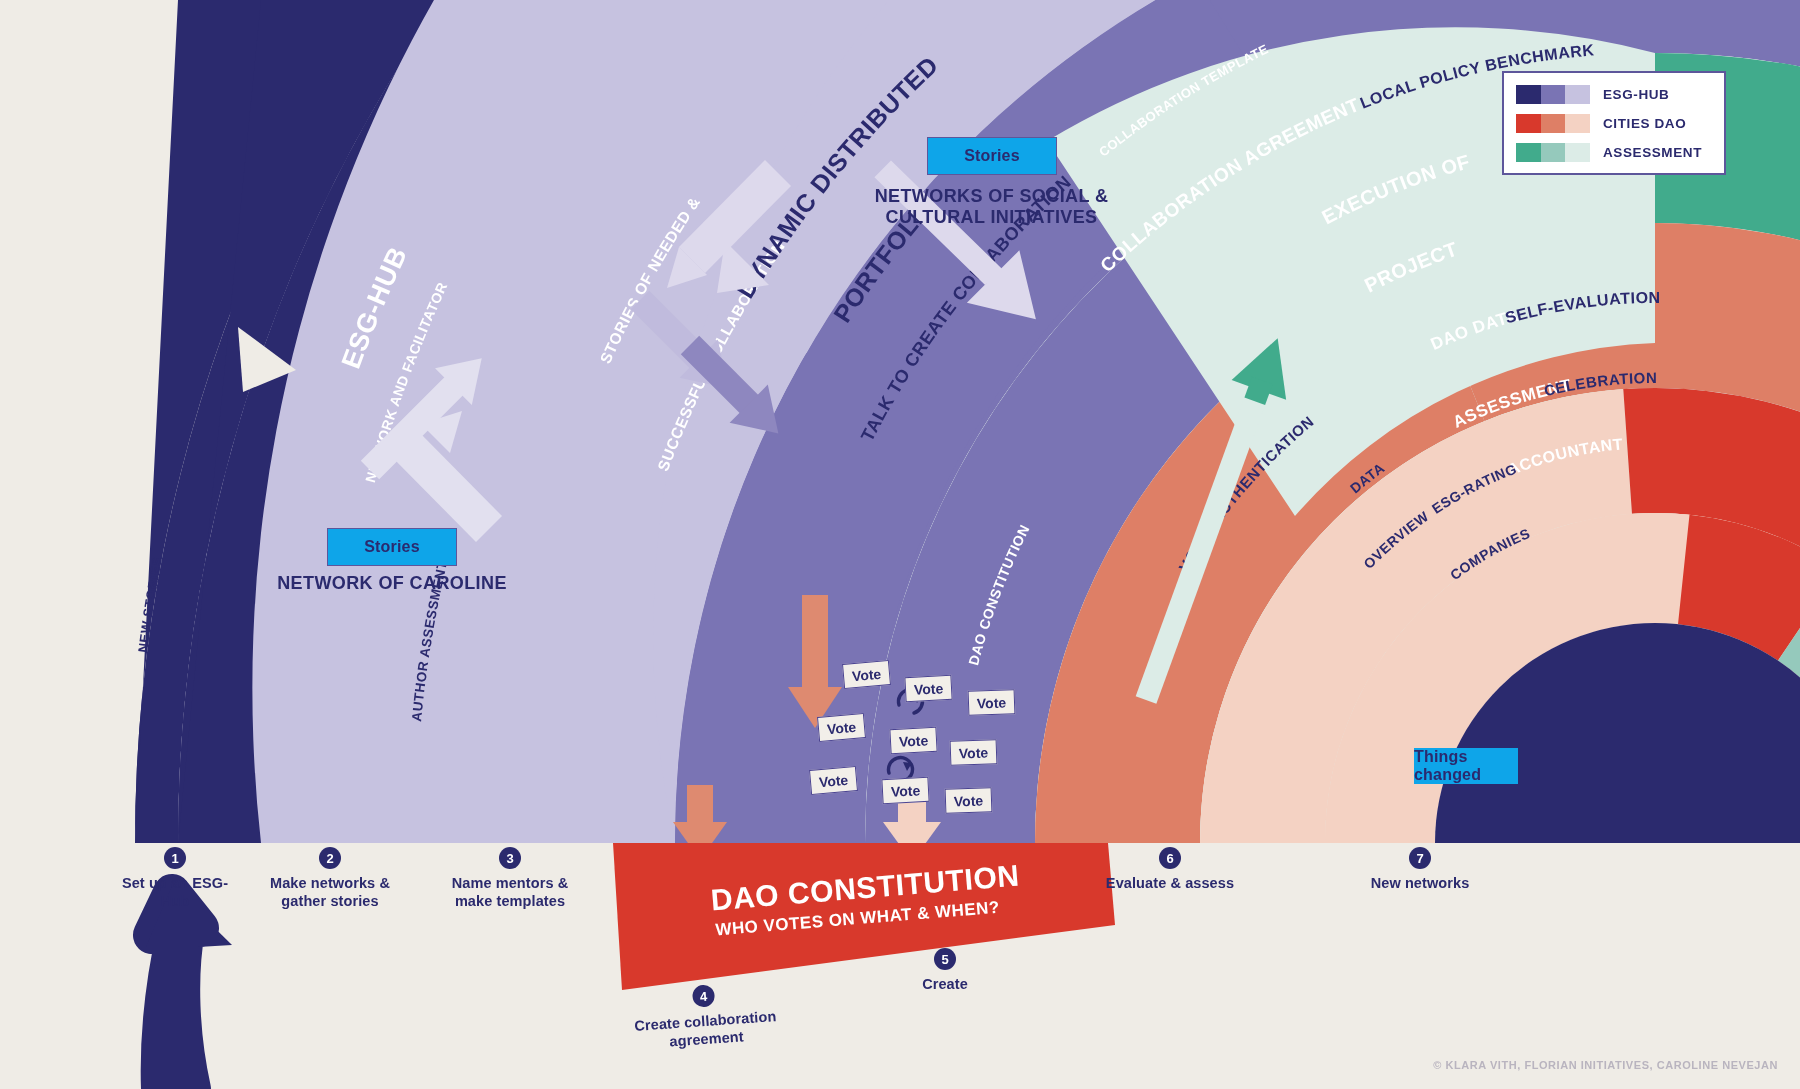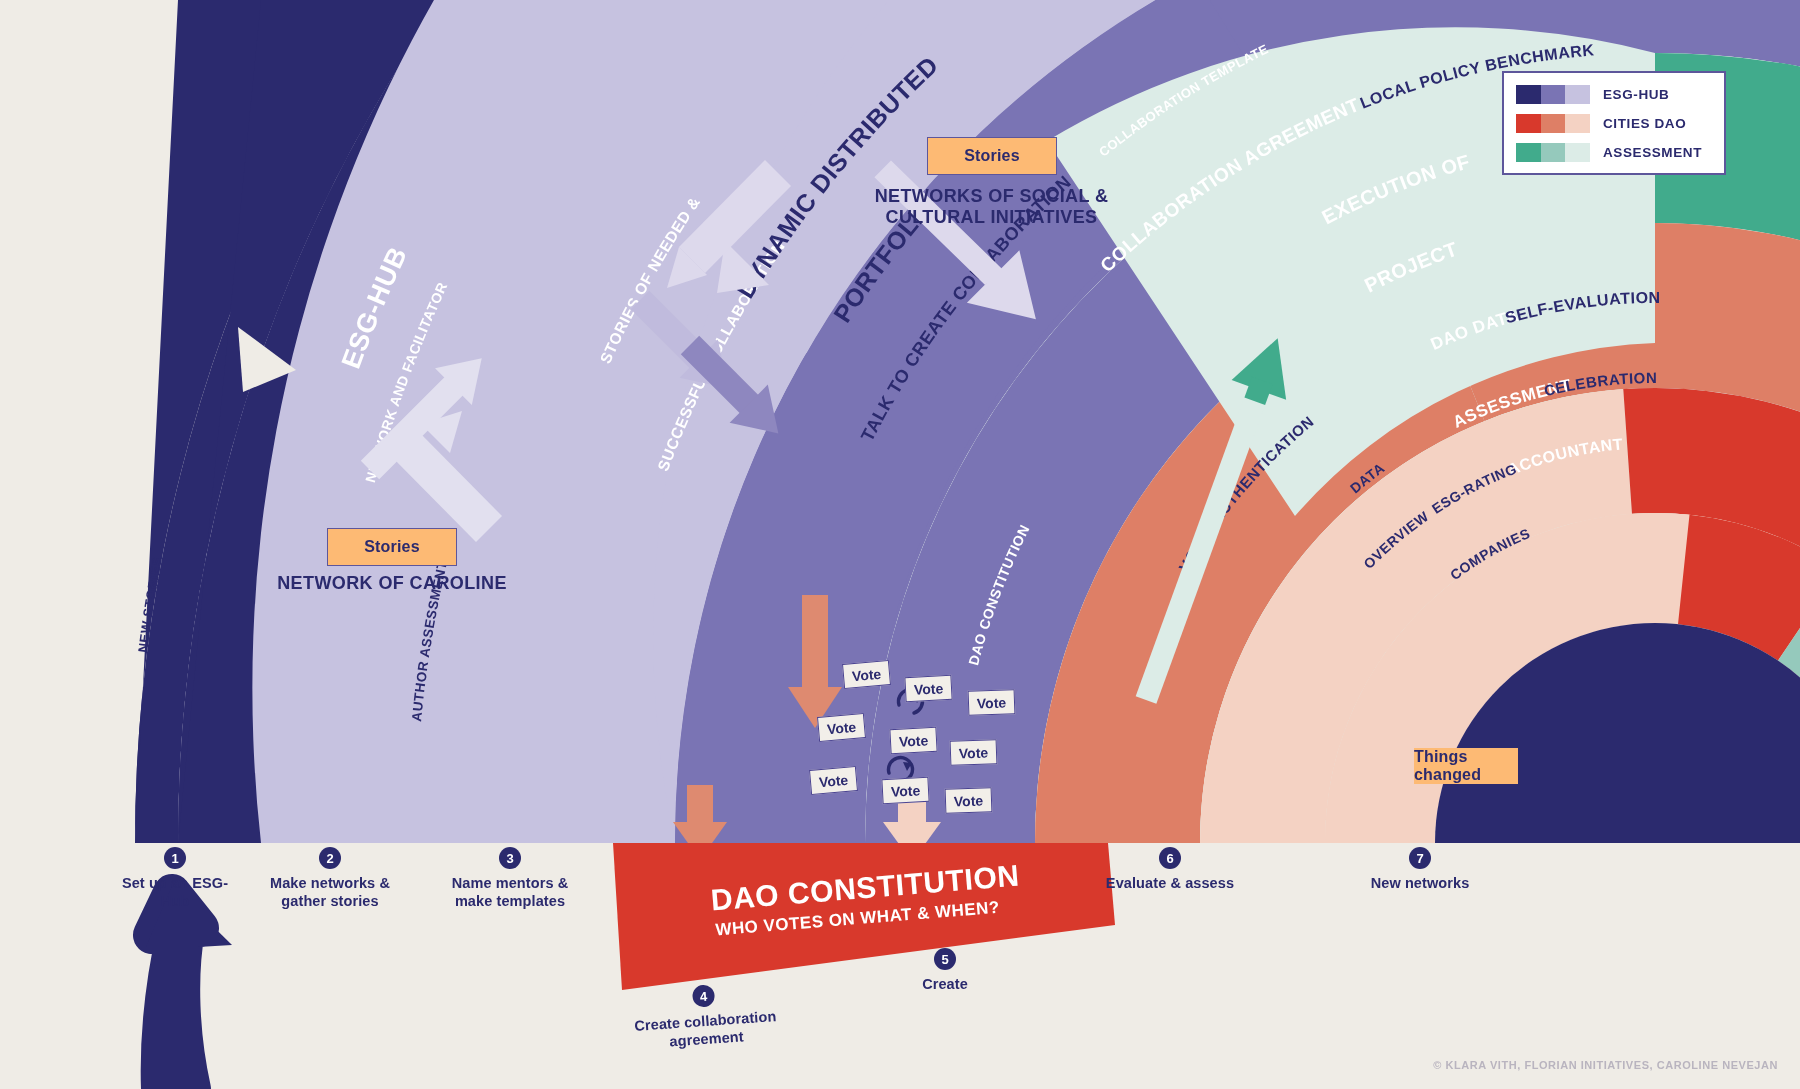--- a/index.html
+++ b/index.html
@@ -24,21 +24,21 @@
   .legend-row{display:flex;align-items:center;height:22px;}
   .swatches{display:flex;width:74px;height:19px;margin-right:13px;flex:0 0 auto;}
   .swatches i{display:block;flex:1 1 auto;height:100%;}
   .legend-label{
     font-size:13.5px;font-weight:bold;letter-spacing:.6px;color:#2b2a6e;
     white-space:nowrap;
   }
 
   
   .callout{
-    position:absolute;background:#fdba74;border:1.6px solid #5d569b;
+    position:absolute;background:#0ea5e9;border:1.6px solid #5d569b;
     color:#2b2a6e;font-size:16px;font-weight:bold;
     display:flex;align-items:center;justify-content:center;
     box-sizing:border-box;letter-spacing:.2px;
   }
 
   
   .big-title{
     position:absolute;color:#2b2a6e;font-weight:bold;text-align:center;
     letter-spacing:.4px;line-height:1.18;
   }

